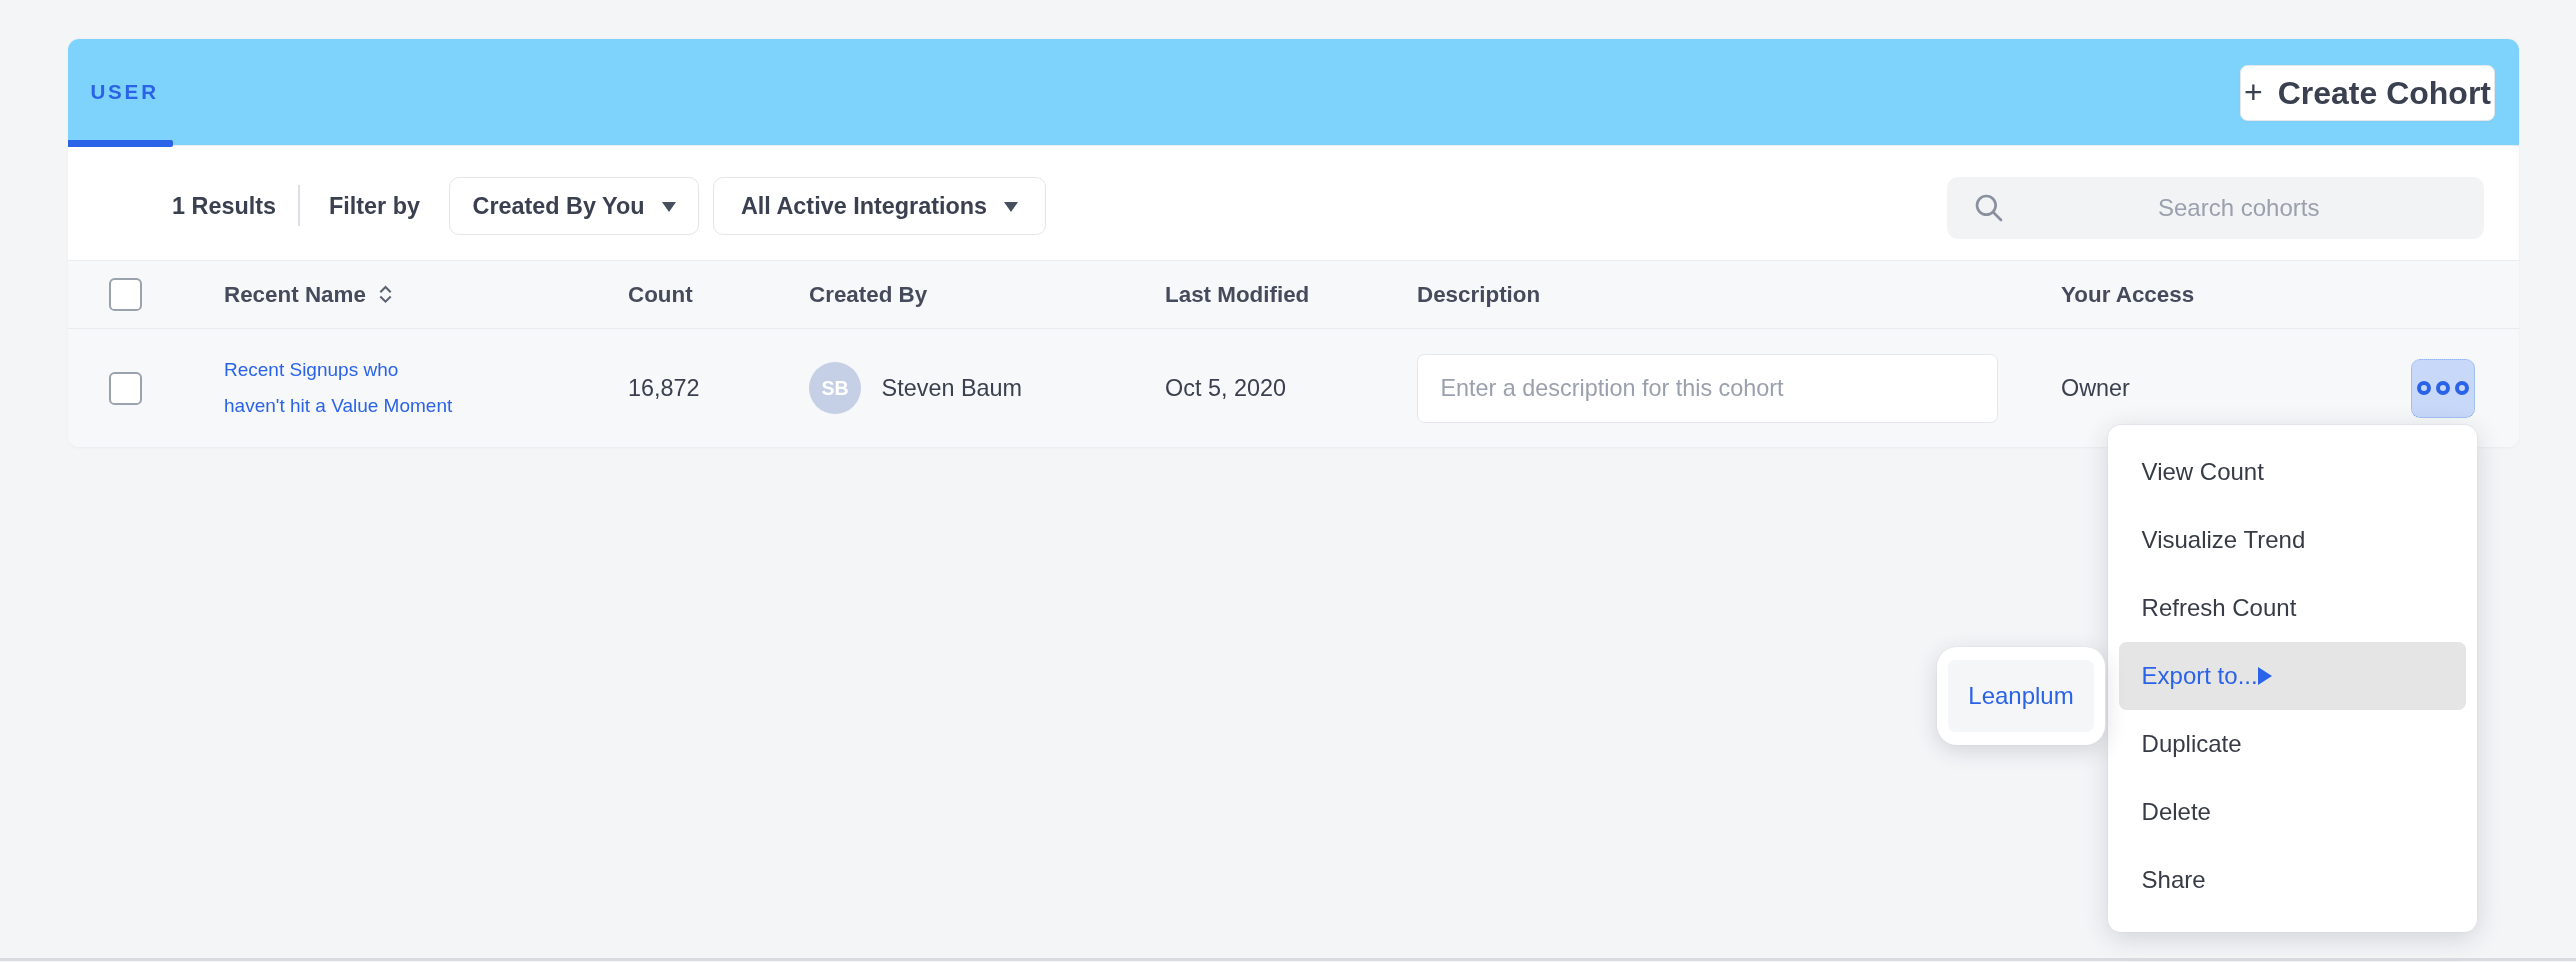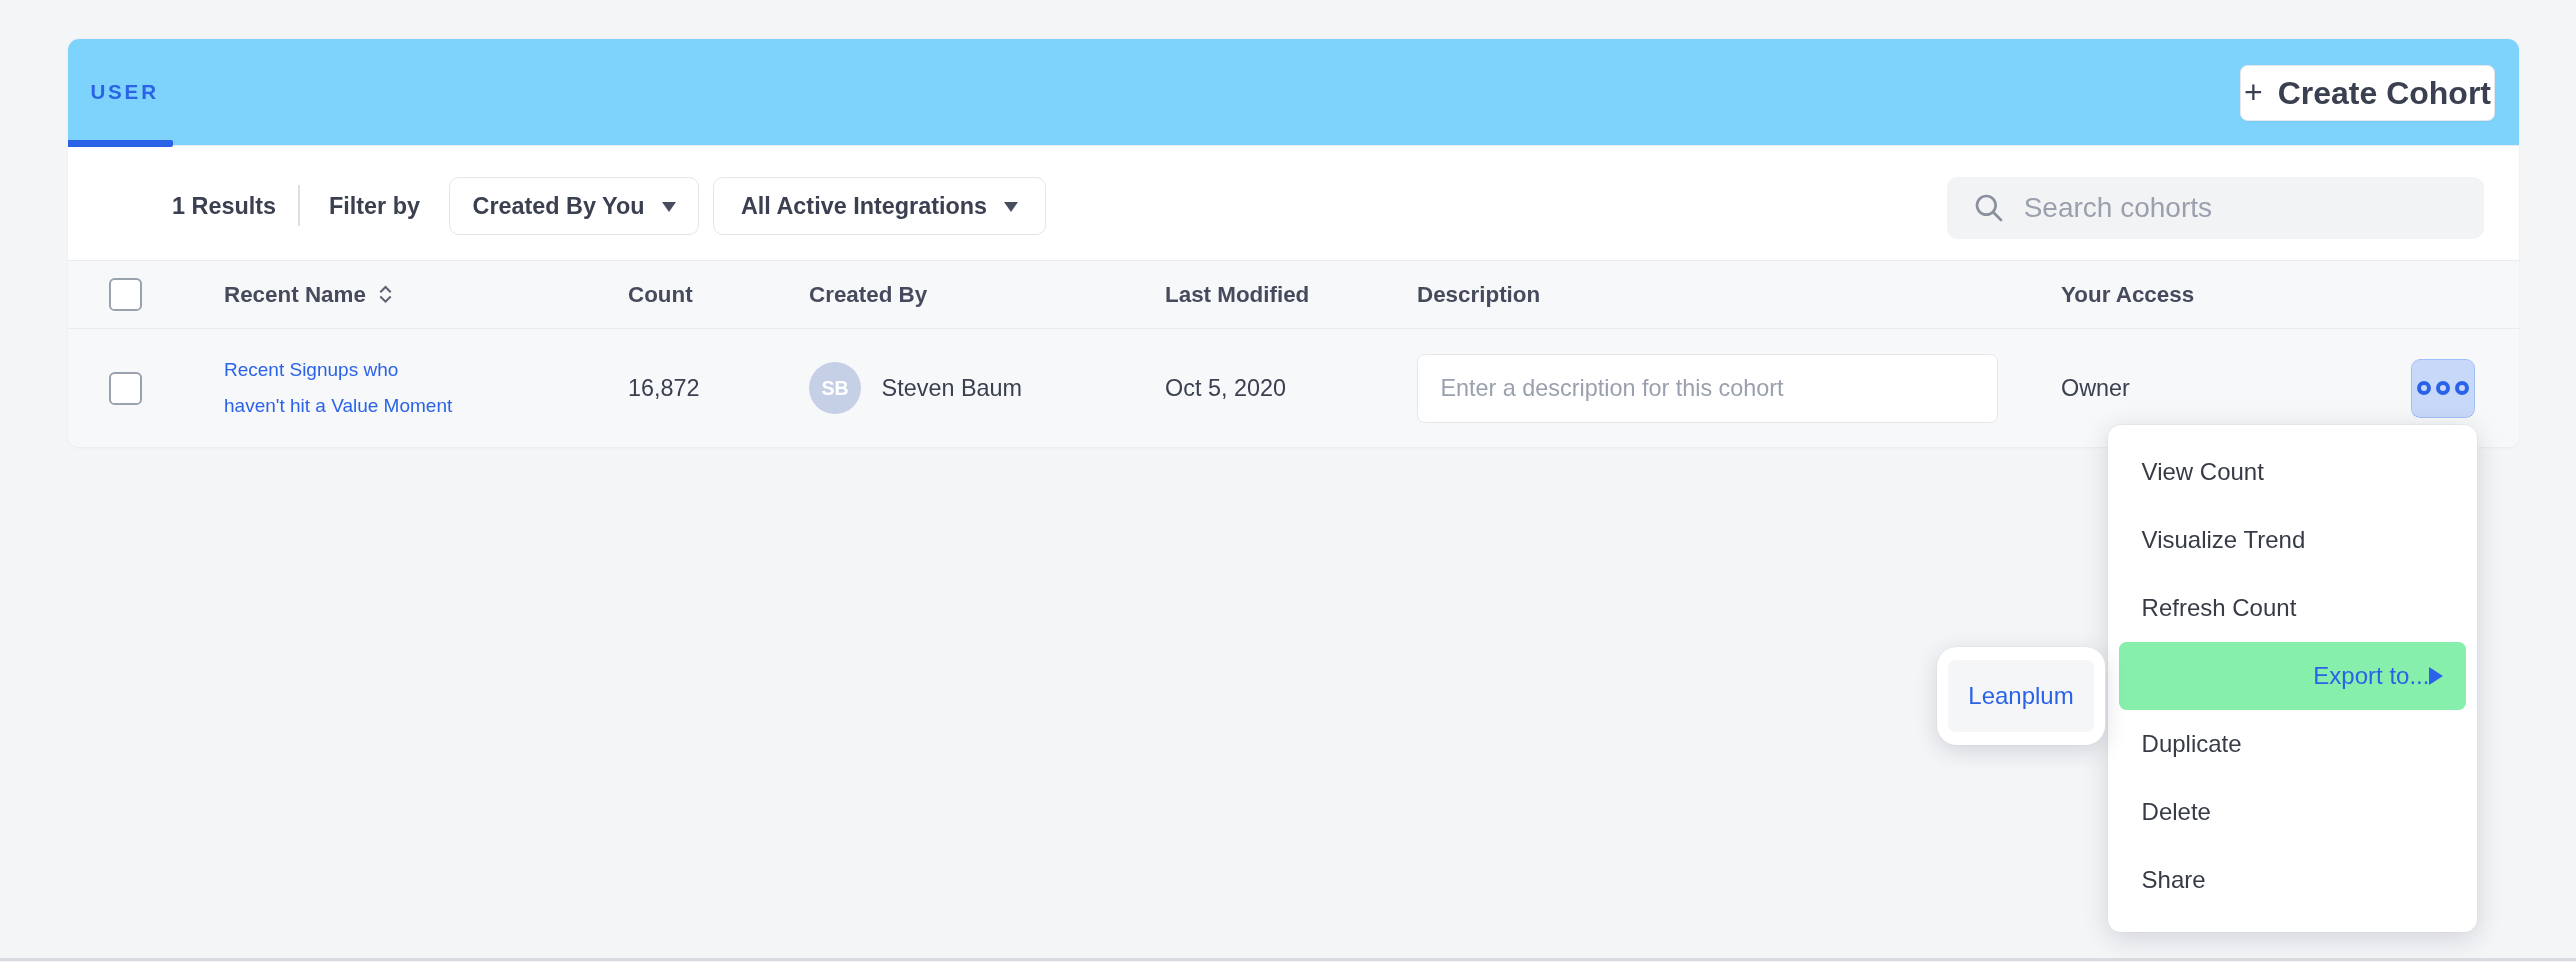--- a/index.html
+++ b/index.html
@@ -52,21 +52,21 @@
   .drop-btn-2 { left: 645px; width: 333px; }
   .caret { width: 0; height: 0; border-left: 7.5px solid transparent; border-right: 7.5px solid transparent; border-top: 10.3px solid #474e5e; margin-top: 2.8px; }
   .search-box {
     left: 1879px; top: 29px; width: 537px; height: 62px;
     background: #f2f3f5; border-radius: 11.2px;
     display: flex; align-items: center; gap: 18.7px; padding-left: 26px;
   }
   .search-box input {
     border: none; outline: none; background: transparent;
     font-family: "Liberation Sans", sans-serif;
-    font-size: 28px; color: #8b5cf6; width: 430px;
+    font-size: 24px; color: #8b5cf6; width: 430px; text-align: center;
   }
   .search-box input::placeholder { color: #9aa0ad; }
 
   
   .thead {
     left: 0; top: 221px; width: 100%; height: 69px;
     background: #f7f8f9; border-top: 1.9px solid #e9ebee; border-bottom: 1.9px solid #e9ebee;
     font-size: 22.4px; font-weight: bold; color: #454b5c;
   }
   .trow {
@@ -119,21 +119,21 @@
     left: 2108px; top: 425px; width: 369px; height: 507px;
     background: #fff; border-radius: 13px;
     box-shadow: 0 5.6px 26px rgba(30,40,60,0.16), 0 0 0 0.9px #eef0f3;
     padding: 13px 0; z-index: 20;
   }
   .menu-item {
     height: 68px; display: flex; align-items: center;
     padding: 0 22.4px; margin: 0 11.2px; border-radius: 7.5px;
     font-size: 24px; color: #363b45; cursor: pointer;
   }
-  .menu-item.active { background: #86efac; color: #2b63e8; justify-content: flex-end; }
+  .menu-item.active { background: #e5e5e5; color: #2b63e8; justify-content: flex-start; }
   .submenu-arrow {
     width: 0; height: 0;
     border-top: 9.3px solid transparent; border-bottom: 9.3px solid transparent;
     border-left: 14px solid #2b63e8;
   }
 
   
   .submenu {
     left: 1937px; top: 647px; width: 168px; height: 98px;
     background: #fff; border-radius: 20px;

